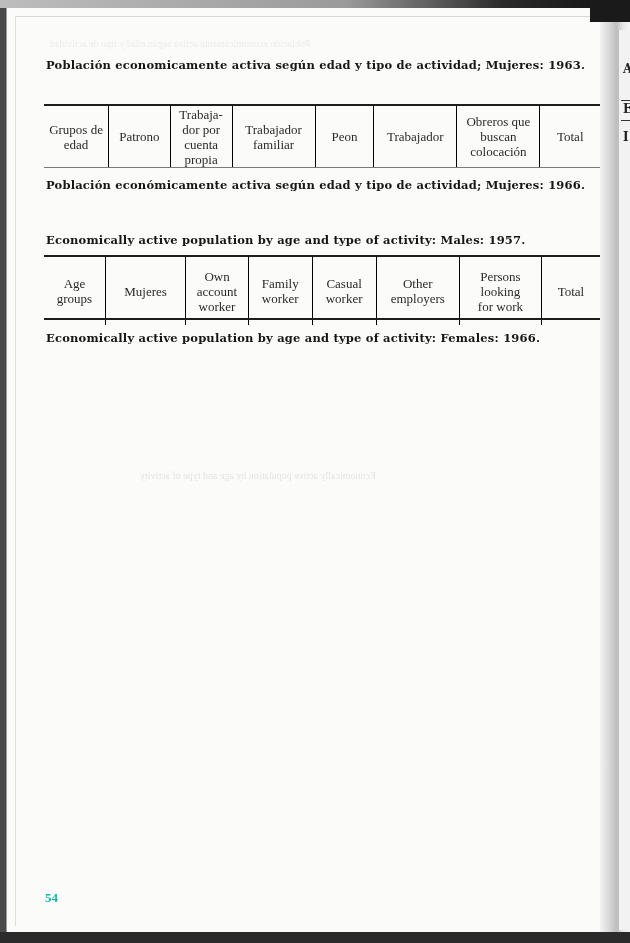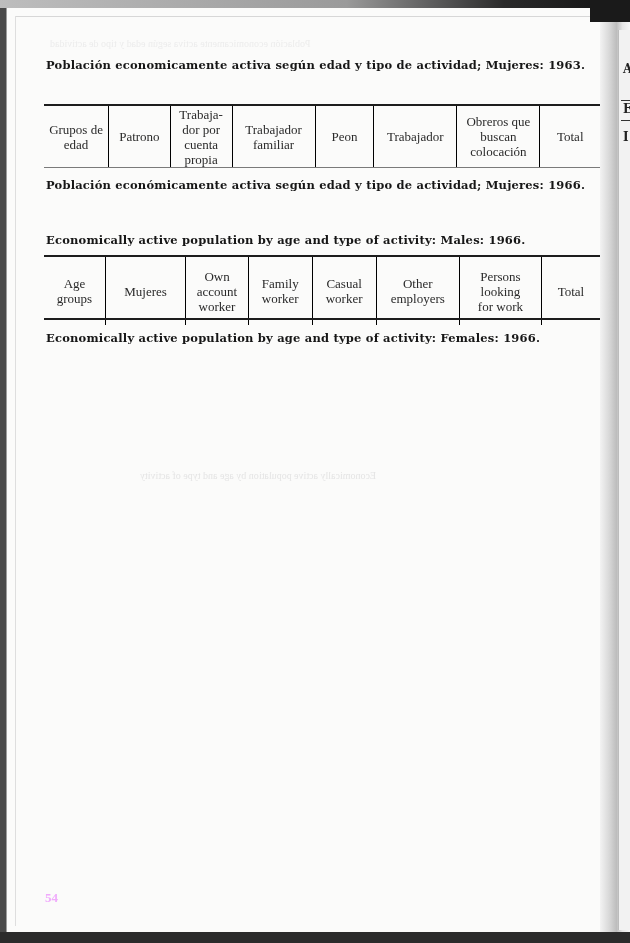--- a/index.html
+++ b/index.html
@@ -128,21 +128,21 @@
       height: 1px;
       background: #7a7a7a;
     }
     .tbl-bottom.thick { height: 2px; background: #1d1d1d; }
     .page-number {
       position: absolute;
       left: 45px; top: 890px;
       font-family: "Liberation Serif", serif;
       font-weight: bold;
       font-size: 13px;
-      color: #f0abfc;
+      color: #14b8a6;
     }
     .bleed {
       position: absolute;
       font-family: "Liberation Serif", serif;
       font-size: 10px;
       color: #e4e4e4;
       white-space: nowrap;
       transform: scaleX(-1);
     }
   </style>
@@ -208,21 +208,21 @@
           <th style="width:58px">
             <div>Total</div>
           </th>
         </tr>
       </thead>
     </table>
     <div class="tbl-bottom" style="top:167px; width:556px;"></div>
 
     <div class="caption" style="top:178px;">Población económicamente activa según edad y tipo de actividad; Mujeres: 1966.</div>
 
-    <div class="caption" style="top:233px;">Economically active population by age and type of activity: Males: 1966.</div>
+    <div class="caption" style="top:233px;">Economically active population by age and type of activity: Males: 1957.</div>
 
     <div class="tbl-top" style="top:255px; width:556px;"></div>
     <table class="tbl" style="top:257px; width:556px; height:68px;">
       <thead>
         <tr>
           <th style="width:60px">
             <div>Age</div>
             <div>groups</div>
           </th>
           <th style="width:80px">

